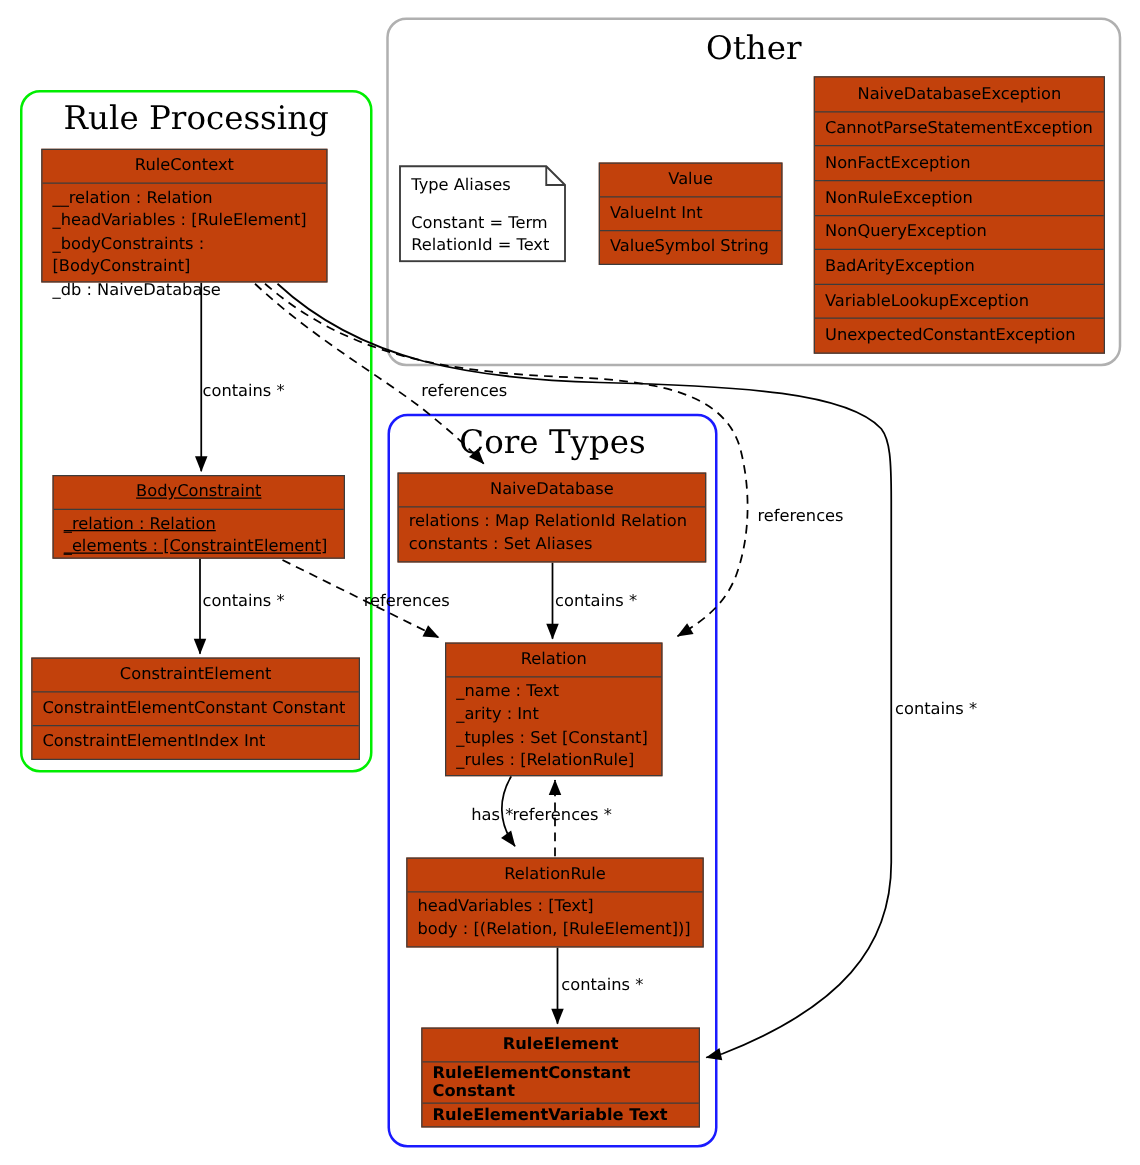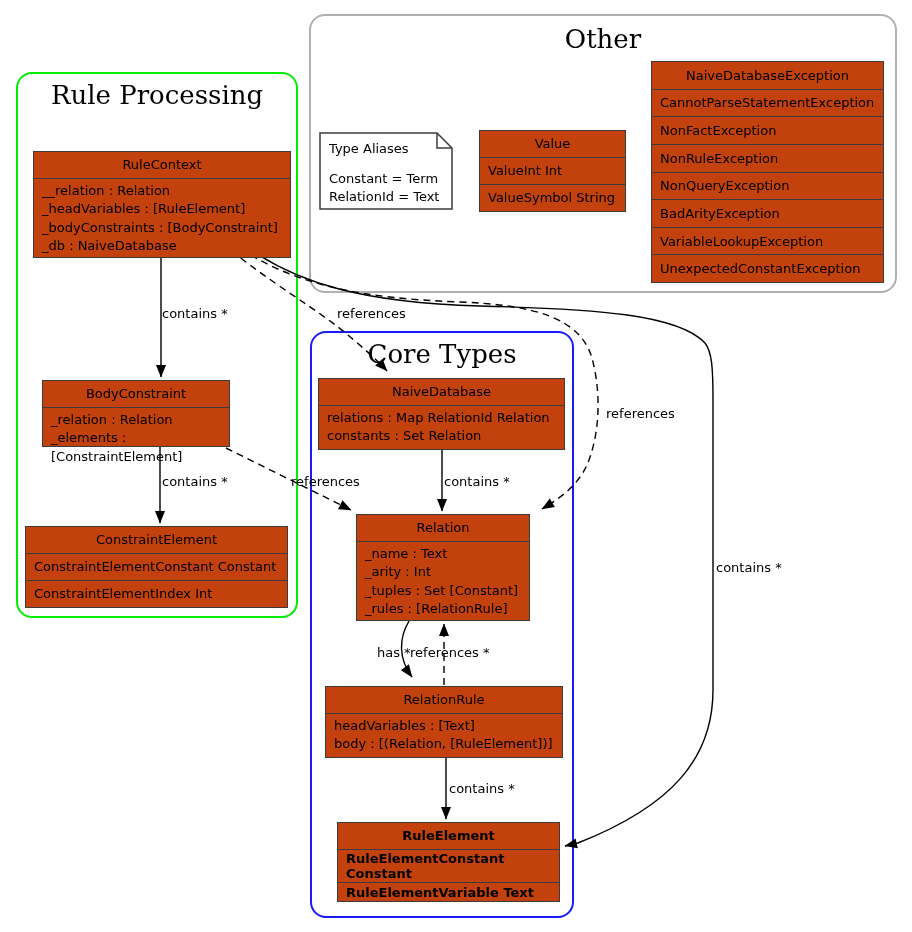--- a/index.html
+++ b/index.html
@@ -86,31 +86,31 @@
   <div class="elabel" style="left:337px;top:306px;">references</div>
   <div class="elabel" style="left:162px;top:474px;">contains *</div>
   <div class="elabel" style="left:291px;top:474px;">references</div>
   <div class="elabel" style="left:444px;top:474px;">contains *</div>
   <div class="elabel" style="left:606px;top:406px;">references</div>
   <div class="elabel" style="left:716px;top:560px;">contains *</div>
   <div class="elabel" style="left:377px;top:645px;">has *</div>
   <div class="elabel" style="left:410px;top:645px;">references *</div>
   <div class="elabel" style="left:449px;top:781px;">contains *</div>
 
-  <div class="cls" style="left:33px;top:119px;width:258px;height:107px;margin-top:32px;">
+  <div class="cls" style="left:33px;top:119px;width:229px;height:107px;">
     <div class="cls-title">RuleContext</div>
     <div class="cls-attrs">
       <div>__relation : Relation</div>
       <div>_headVariables : [RuleElement]</div>
       <div>_bodyConstraints : [BodyConstraint]</div>
       <div>_db : NaiveDatabase</div>
     </div>
   </div>
 
-  <div class="cls" style="left:42px;top:380px;width:188px;height:67px;">
+  <div class="cls" style="left:42px;top:380px;width:234px;height:67px;text-decoration:underline;">
     <div class="cls-title">BodyConstraint</div>
     <div class="cls-attrs">
       <div>_relation : Relation</div>
       <div>_elements : [ConstraintElement]</div>
     </div>
   </div>
 
   <div class="cls" style="left:25px;top:526px;width:263px;height:82px;">
     <div class="cls-title">ConstraintElement</div>
     <div class="cls-row">ConstraintElementConstant Constant</div>
@@ -141,21 +141,21 @@
     <div class="cls-row">NonQueryException</div>
     <div class="cls-row">BadArityException</div>
     <div class="cls-row">VariableLookupException</div>
     <div class="cls-row">UnexpectedConstantException</div>
   </div>
 
   <div class="cls" style="left:318px;top:378px;width:247px;height:72px;">
     <div class="cls-title">NaiveDatabase</div>
     <div class="cls-attrs">
       <div>relations : Map RelationId Relation</div>
-      <div>constants : Set Relation</div>
+      <div>constants : Set Aliases</div>
     </div>
   </div>
 
   <div class="cls" style="left:356px;top:514px;width:174px;height:107px;">
     <div class="cls-title">Relation</div>
     <div class="cls-attrs">
       <div>_name : Text</div>
       <div>_arity : Int</div>
       <div>_tuples : Set [Constant]</div>
       <div>_rules : [RelationRule]</div>

